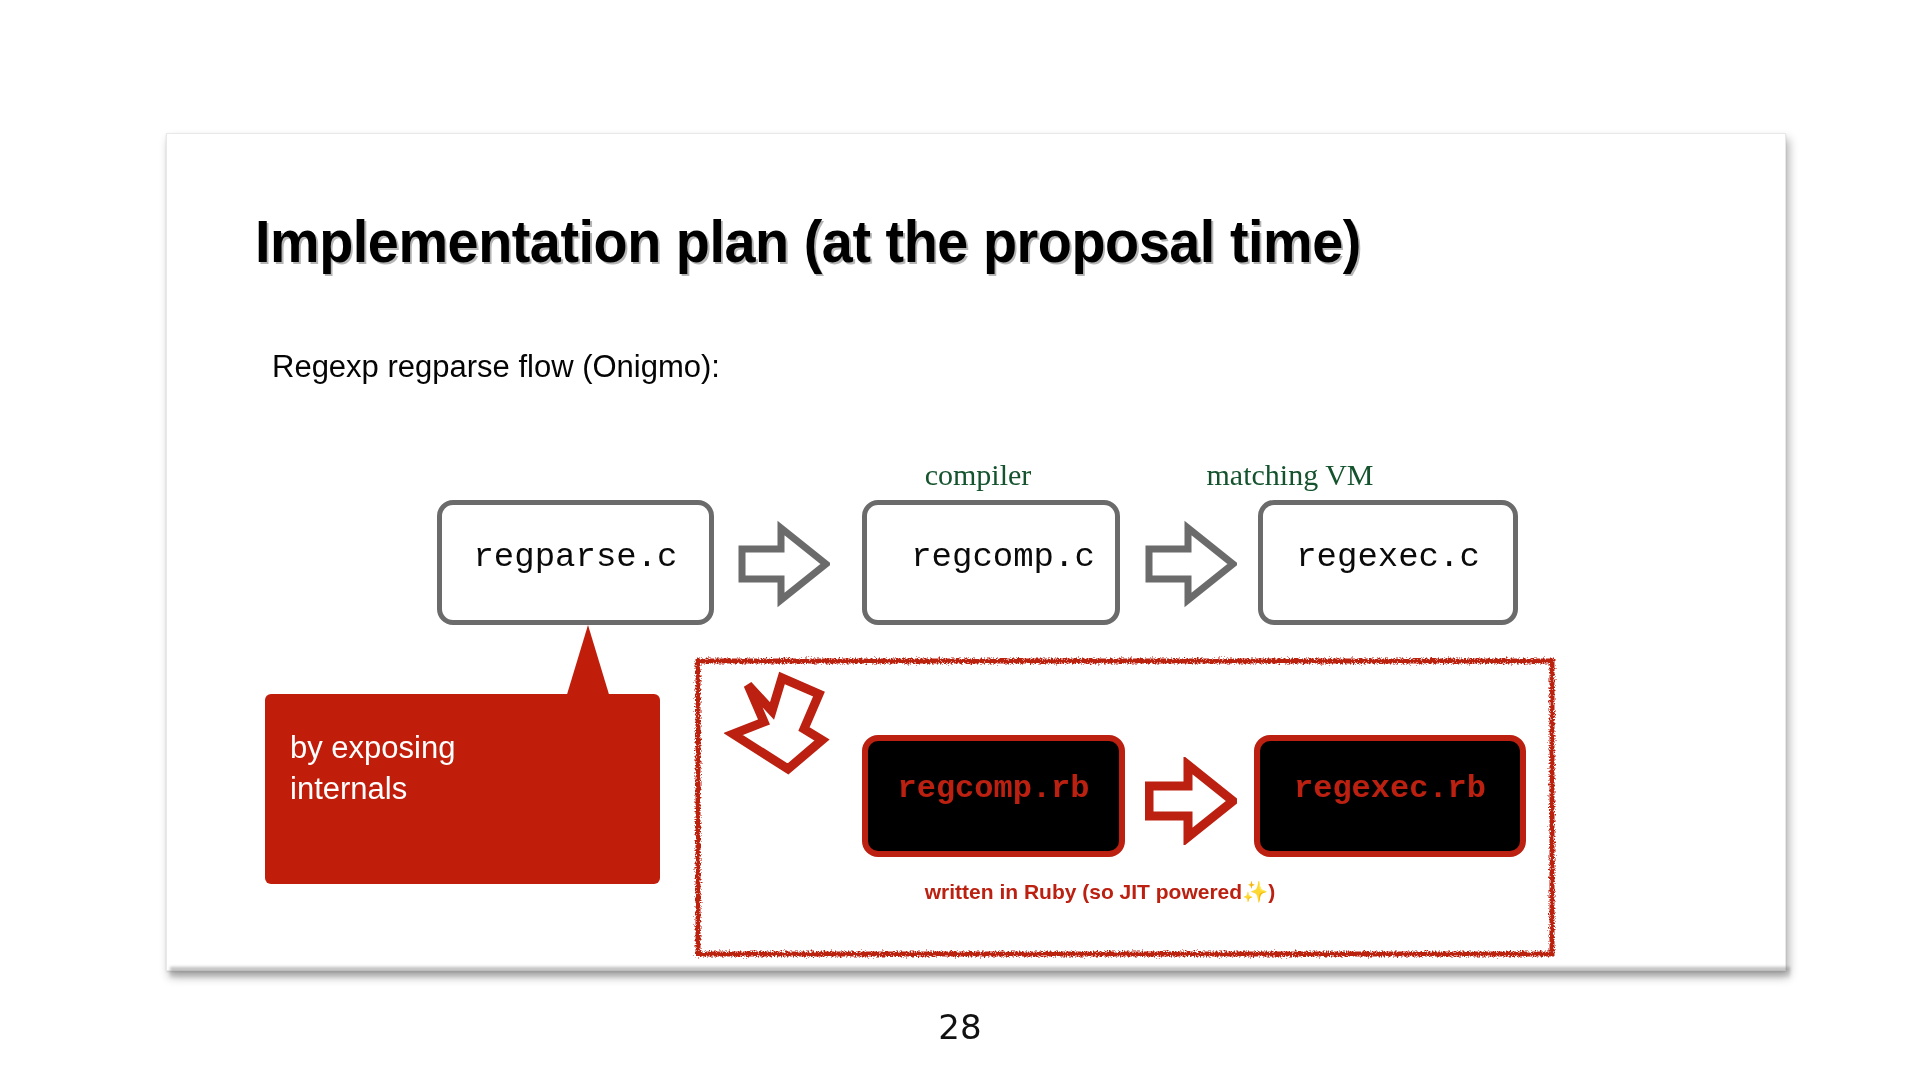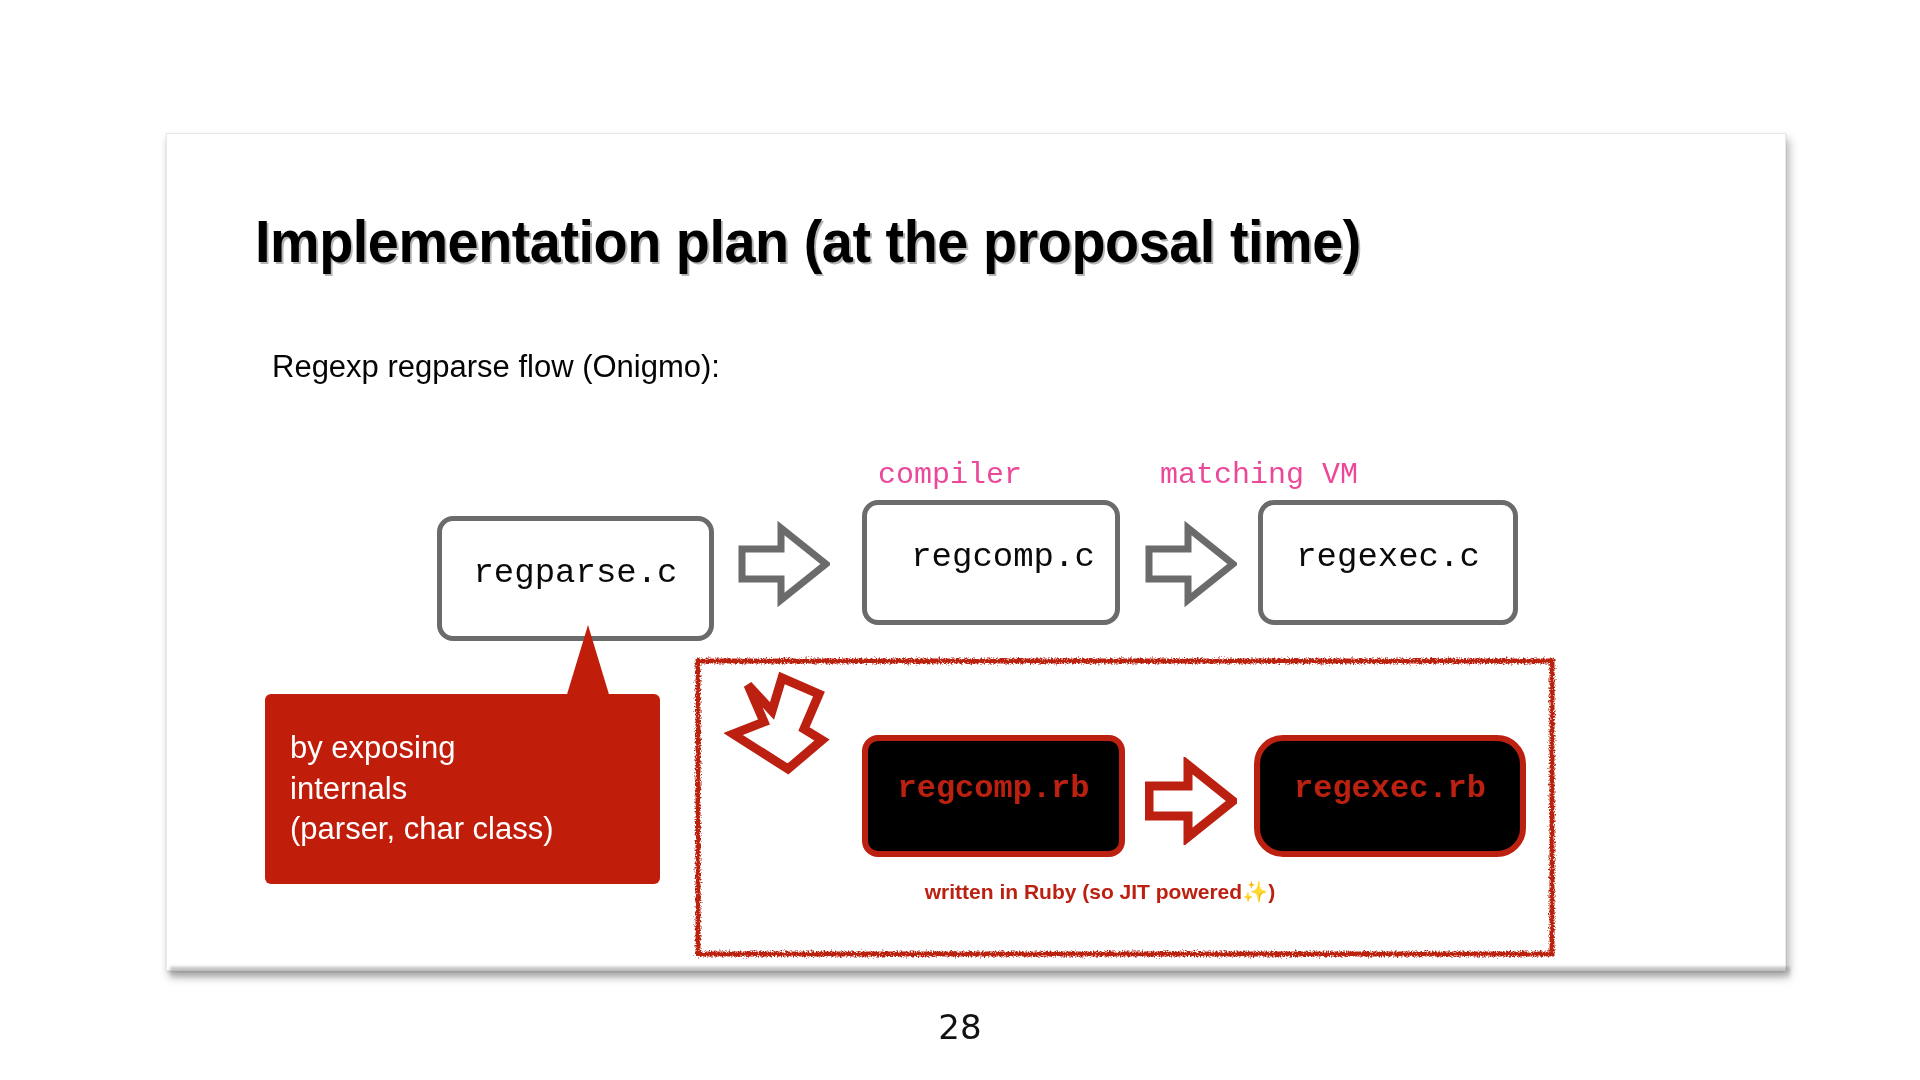--- a/index.html
+++ b/index.html
@@ -65,24 +65,25 @@
     top: 349px;
     font-family: "Liberation Sans", sans-serif;
     font-size: 31px;
     color: #050505;
     white-space: nowrap;
   }
 
   
   .flow-label {
     position: absolute;
-    font-family: Liberation Mono, monospace;
+    font-family: Liberation Serif, serif;
     font-size: 30px;
-    color: #ec4899;
-    white-space: nowrap;
+    color: #14532d;
+    white-space: nowrap;
+    text-align: center;
   }
   .flow-label.compiler { left: 878px; top: 458px; width: 200px; }
   .flow-label.matchvm  { left: 1160px; top: 458px; width: 260px; }
 
   
   .cbox {
     position: absolute;
     box-sizing: border-box;
     background: #ffffff;
     border: 5px solid #6b6b6b;
@@ -92,21 +93,21 @@
     justify-content: center;
   }
   .cbox .code {
     font-family: "Liberation Mono", "DejaVu Sans Mono", monospace;
     font-size: 34px;
     color: #0a0a0a;
     white-space: nowrap;
     position: relative;
     top: -6px;
   }
-  .cbox.b1 { left: 437px; top: 500px; width: 277px; height: 125px; margin-top: 16px; }
+  .cbox.b1 { left: 437px; top: 500px; width: 277px; height: 125px; }
   .cbox.b2 { left: 862px; top: 500px; width: 258px; height: 125px; padding-left: 24px; }
   .cbox.b3 { left: 1258px; top: 500px; width: 260px; height: 125px; }
 
   
   .garrow {
     position: absolute;
     width: 92px;
     height: 88px;
   }
   .garrow.a1 { left: 738px; top: 520px; }
@@ -168,21 +169,21 @@
   .rbox .code {
     font-family: "Liberation Mono", "DejaVu Sans Mono", monospace;
     font-weight: bold;
     font-size: 32px;
     color: #bb2010;
     white-space: nowrap;
     position: relative;
     top: -8px;
   }
   .rbox.r1 { left: 862px; top: 735px; width: 263px; height: 122px; }
-  .rbox.r2 { left: 1254px; top: 735px; width: 272px; height: 122px; border-radius: 29px; }
+  .rbox.r2 { left: 1254px; top: 735px; width: 272px; height: 122px; }
 
   .rarrow {
     position: absolute;
     left: 1145px;
     top: 757px;
     width: 92px;
     height: 88px;
   }
 
   .handarrow {
@@ -253,21 +254,20 @@
     <svg viewBox="0 0 92 88" width="92" height="88" aria-hidden="true">
       <path d="M4 29 L43 29 L43 8 L88 44 L43 80 L43 59 L4 59 Z" fill="#ffffff" stroke="#6b6b6b" stroke-width="7" stroke-linejoin="miter"></path>
     </svg>
   </div>
 
   <div class="callout-tail"></div>
   <div class="callout"></div>
   <div class="callout-text">
     <div>by exposing</div>
     <div>internals</div>
-    <div>(parser, char class)</div>
   </div>
 
   <div class="sketchframe">
     <svg viewBox="0 0 866 305" width="866" height="305" aria-hidden="true">
       <defs>
         <filter id="rough">
           <feTurbulence type="fractalNoise" baseFrequency="0.62" numOctaves="4" seed="7" result="noise"></feTurbulence>
           <feDisplacementMap in="SourceGraphic" in2="noise" scale="6" xChannelSelector="R" yChannelSelector="G"></feDisplacementMap>
         </filter>
       </defs>

